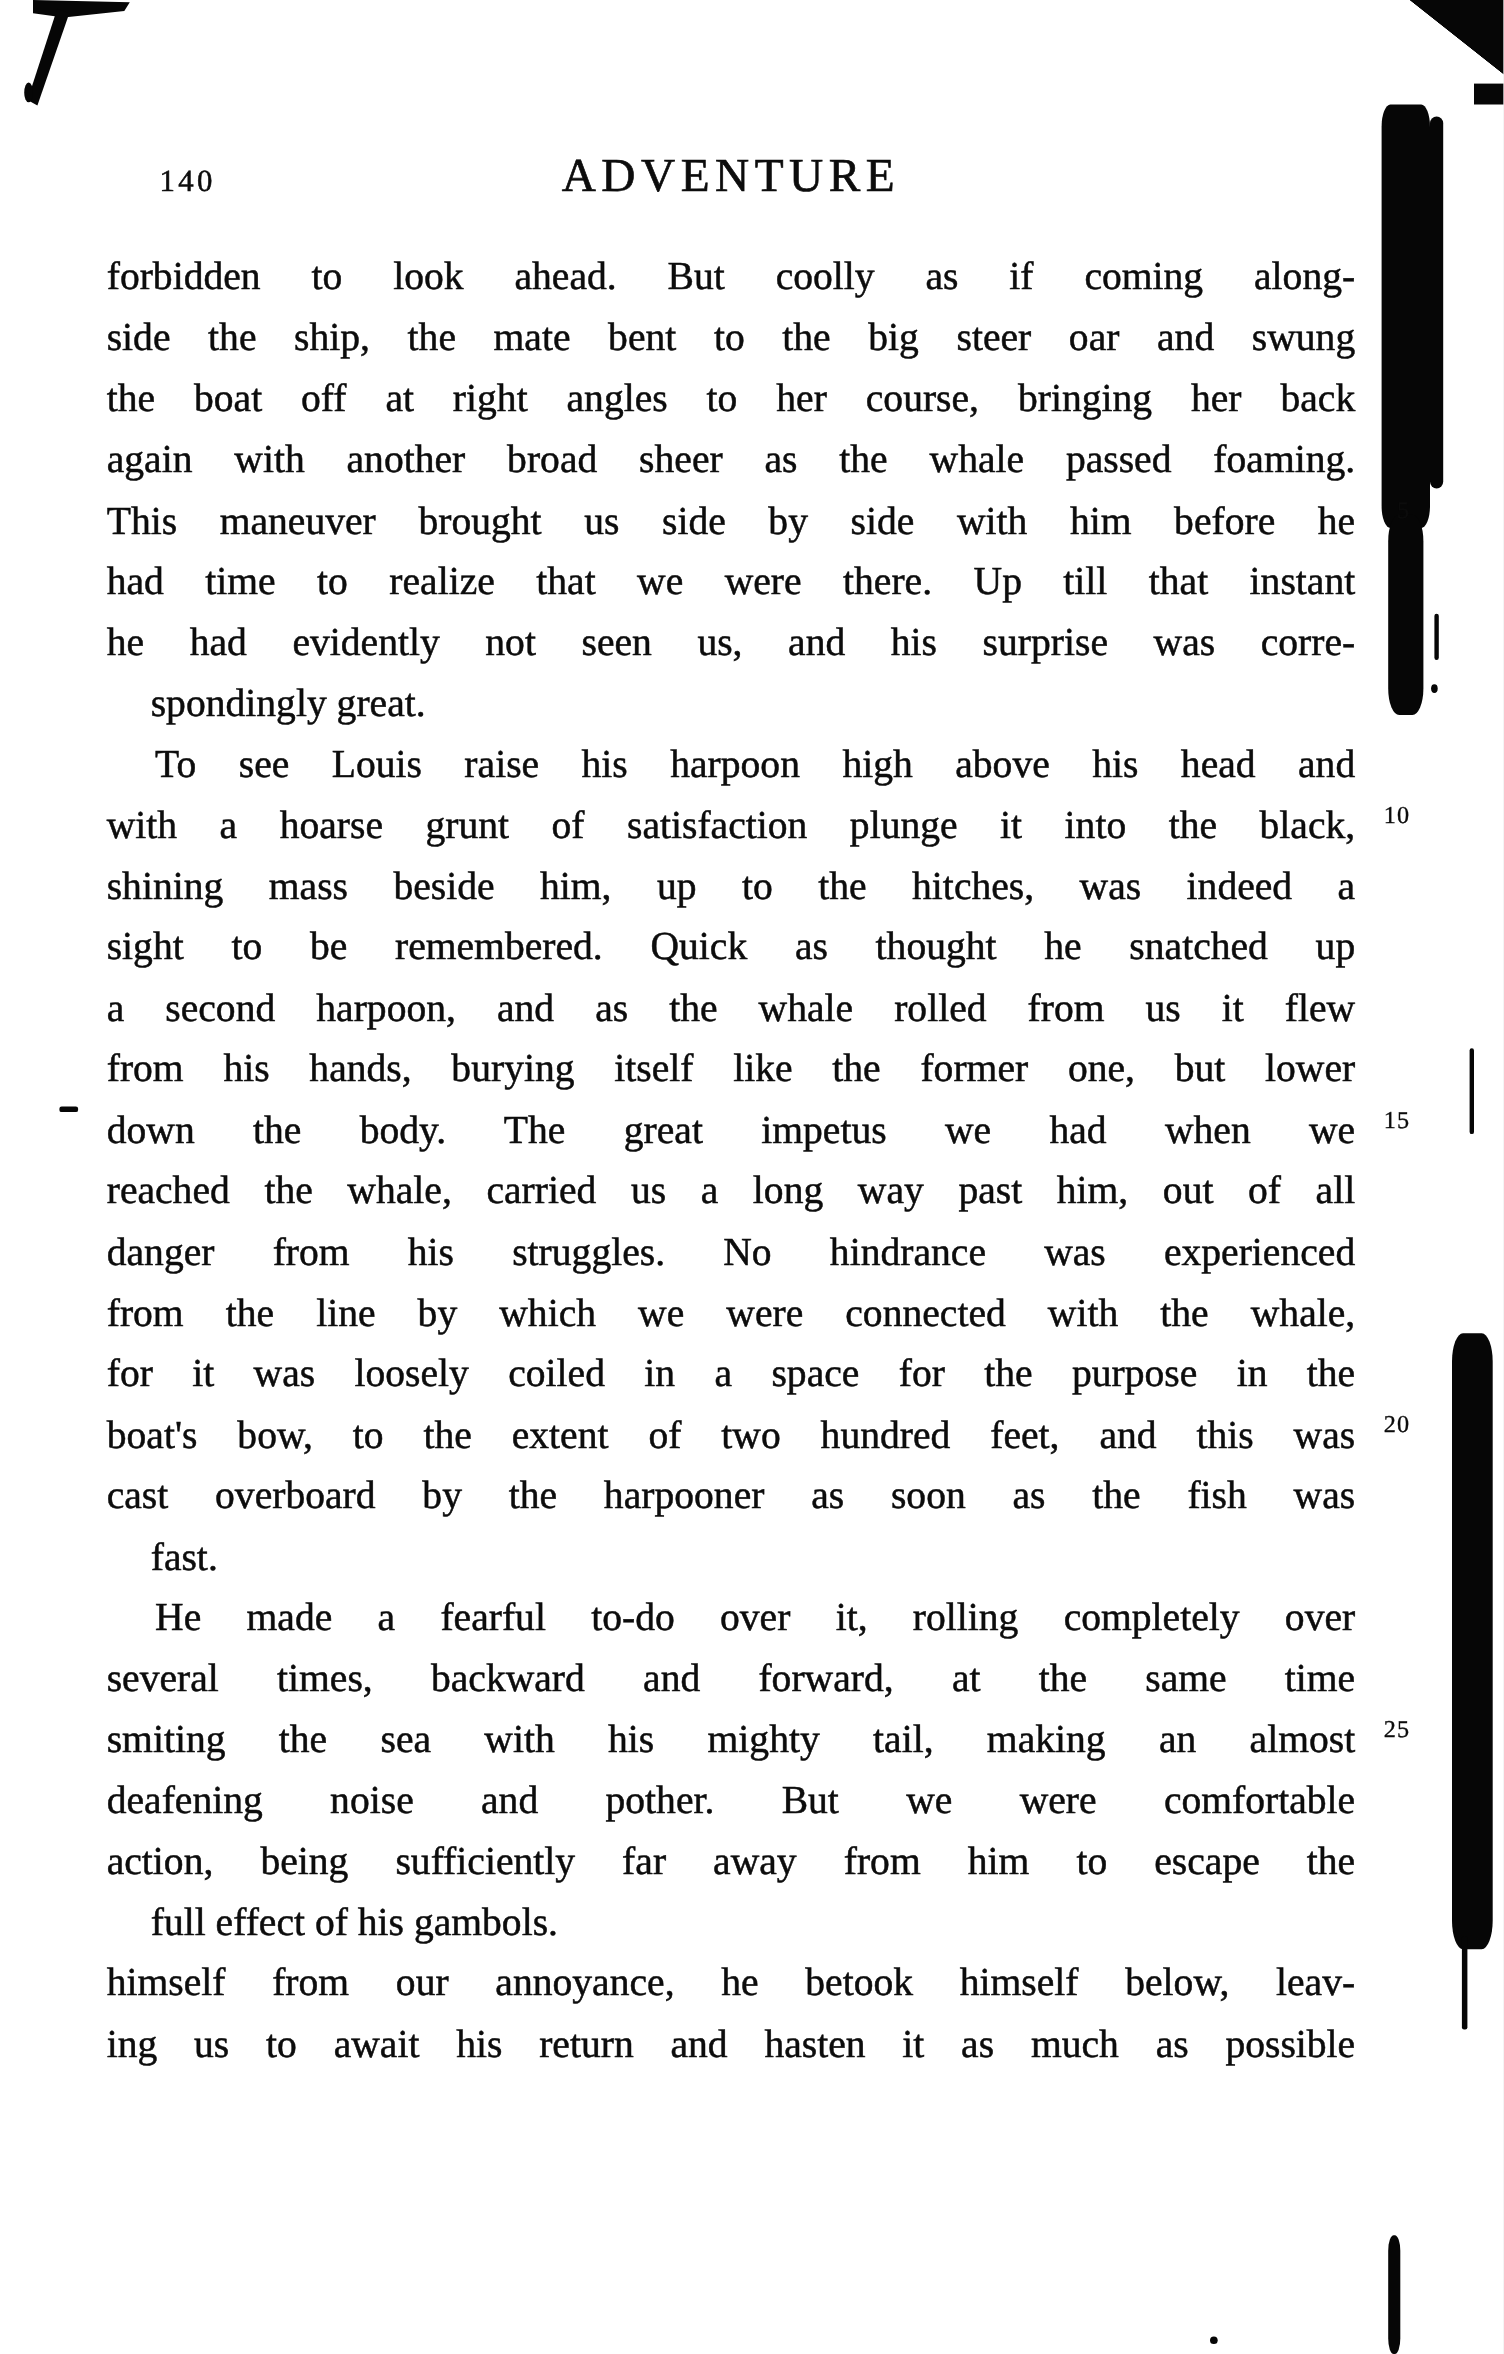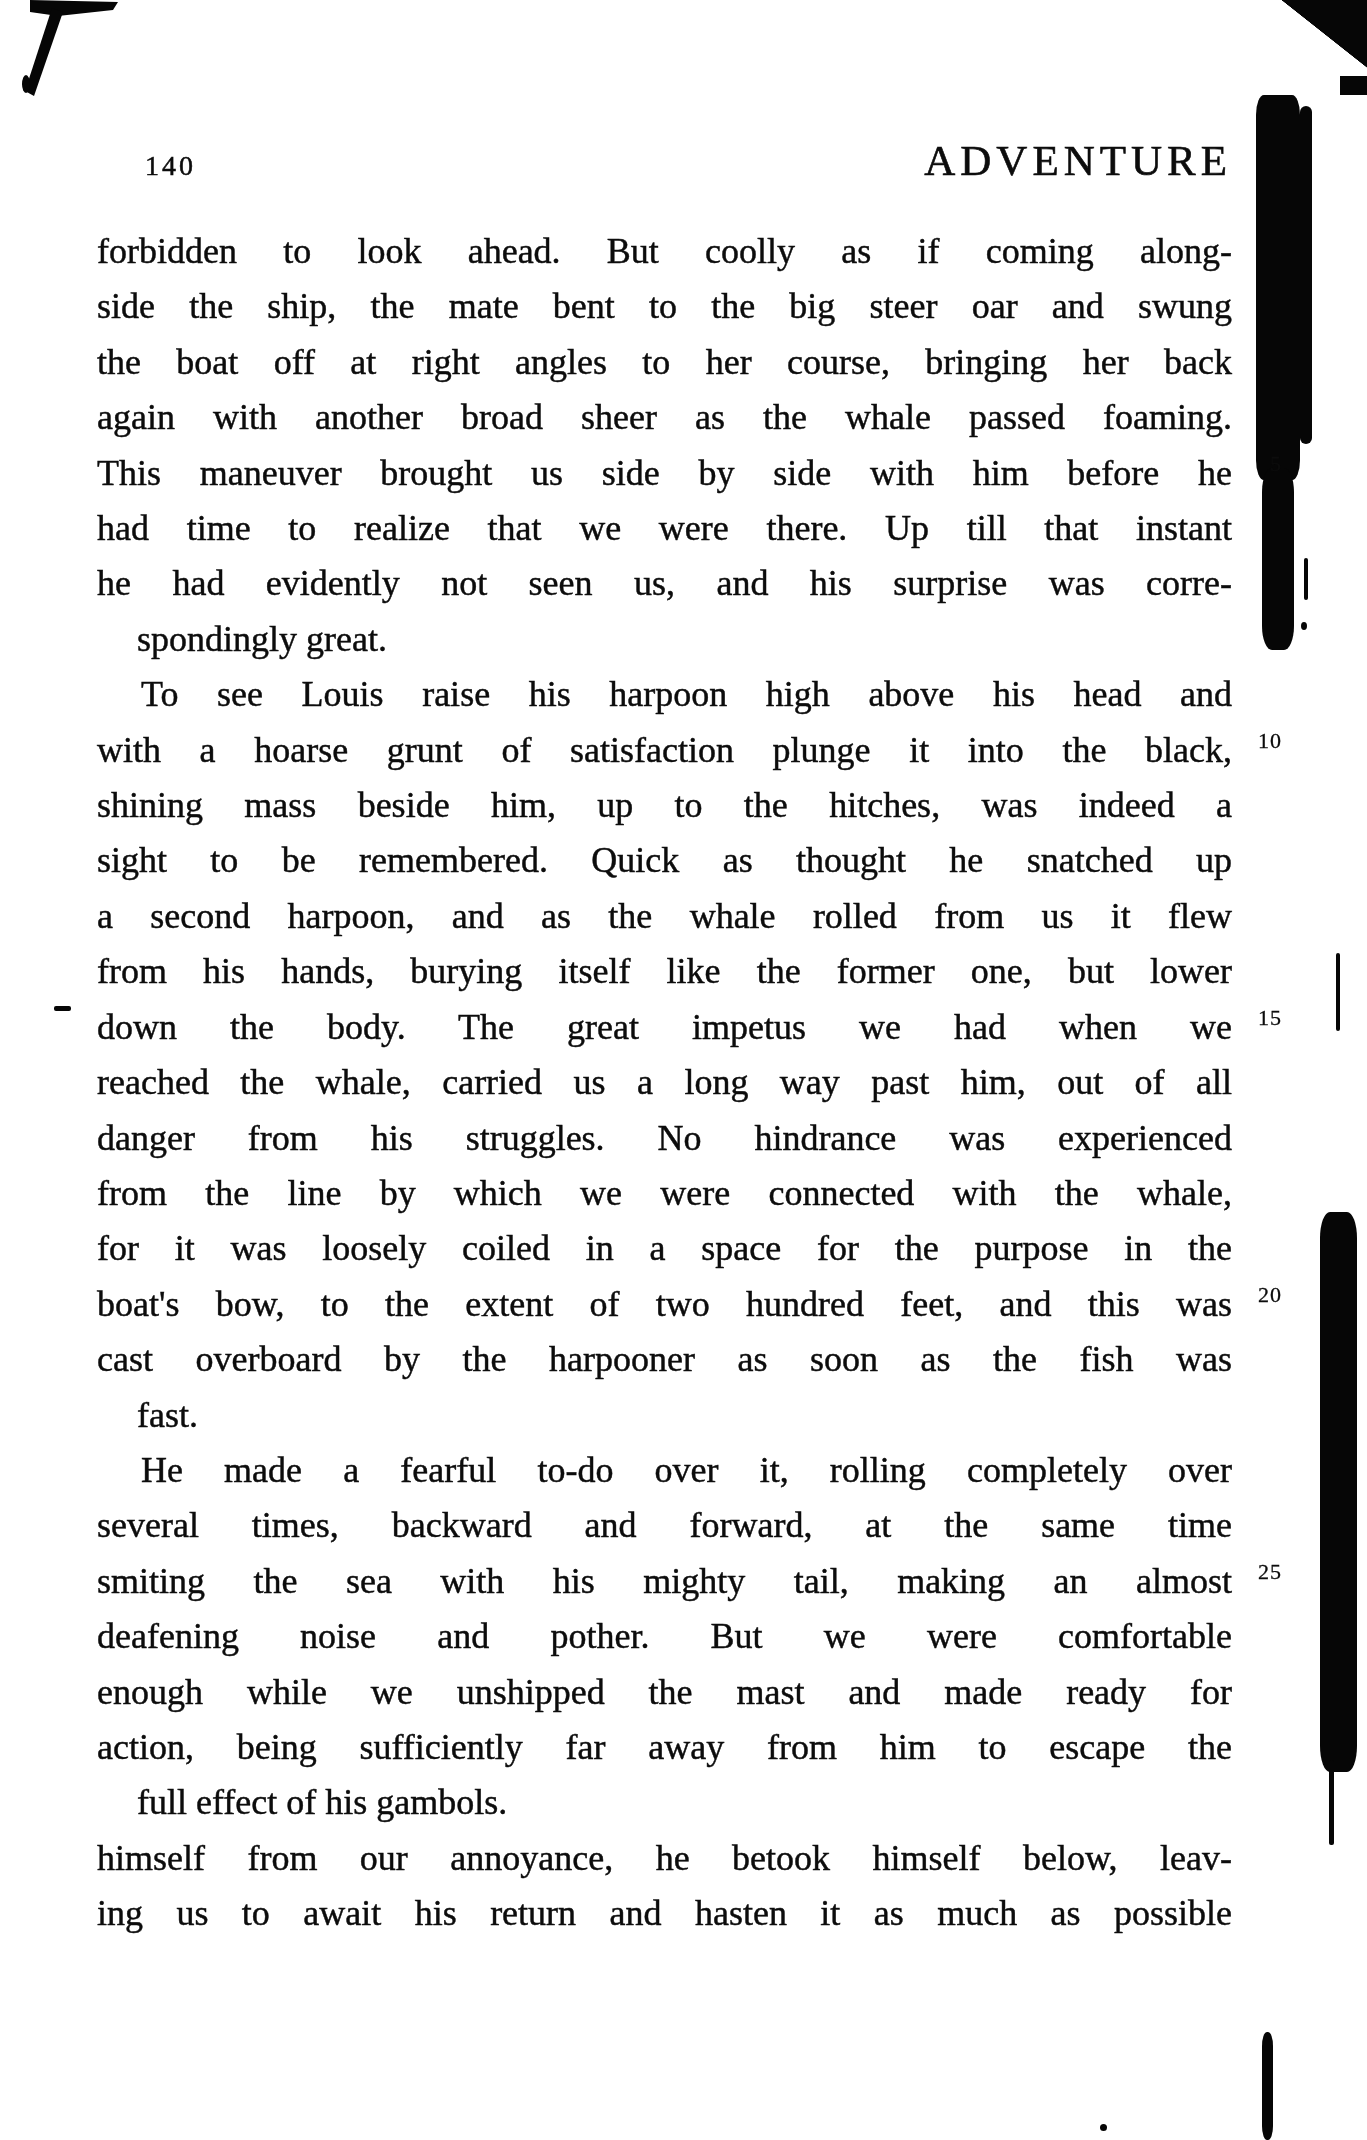--- a/index.html
+++ b/index.html
@@ -14,21 +14,21 @@
   }
   
   .header{position:absolute;top:134px;left:97px;width:1135px;height:56px;}
   .page-number{
     position:absolute;left:48px;top:16px;
     font-size:28px;letter-spacing:3px;
     -webkit-text-stroke:0.5px #0c0c0c;
   }
   .page-title{
     position:absolute;left:0;right:0;top:2px;
-    text-align:right;font-size:43px;letter-spacing:5px;
+    text-align:center;font-size:43px;letter-spacing:5px;
     -webkit-text-stroke:0.6px #0c0c0c;
   }
   
   .textblock{
     position:absolute;left:97px;top:224px;width:1135px;
     font-size:36px;line-height:55.4px;
     -webkit-text-stroke:0.45px #0c0c0c;
   }
   .line{
     position:relative;
@@ -113,20 +113,19 @@
       <div class="line"><span class="line-text">danger from his struggles. No hindrance was experienced</span></div>
       <div class="line"><span class="line-text">from the line by which we were connected with the whale,</span></div>
       <div class="line"><span class="line-text">for it was loosely coiled in a space for the purpose in the</span></div>
       <div class="line"><span class="line-text">boat's bow, to the extent of two hundred feet, and this was</span><span class="line-no">20</span></div>
       <div class="line"><span class="line-text">cast overboard by the harpooner as soon as the fish was</span></div>
       <div class="line end"><span class="line-text">fast.</span></div>
       <div class="line indent"><span class="line-text">He made a fearful to-do over it, rolling completely over</span></div>
       <div class="line"><span class="line-text">several times, backward and forward, at the same time</span></div>
       <div class="line"><span class="line-text">smiting the sea with his mighty tail, making an almost</span><span class="line-no">25</span></div>
       <div class="line"><span class="line-text">deafening noise and pother. But we were comfortable</span></div>
-      <div class="line"><span class="line-text">enough while we unshipped the mast and made ready for</span></div>
       <div class="line"><span class="line-text">action, being sufficiently far away from him to escape the</span></div>
       <div class="line end"><span class="line-text">full effect of his gambols.</span></div>
       <div class="line"><span class="line-text">himself from our annoyance, he betook himself below, leav-</span></div>
       <div class="line"><span class="line-text">ing us to await his return and hasten it as much as possible</span></div>
     </div>
 
 </div>
 
 </body></html>

